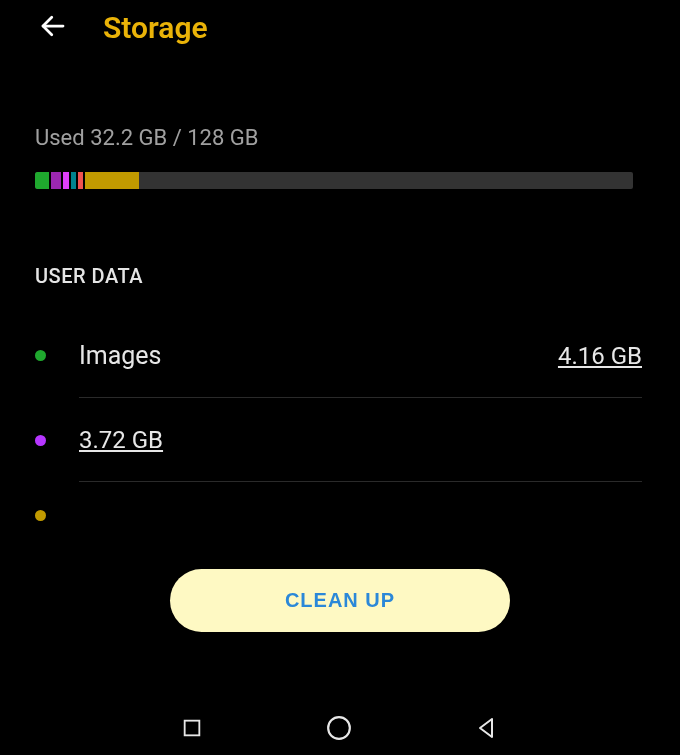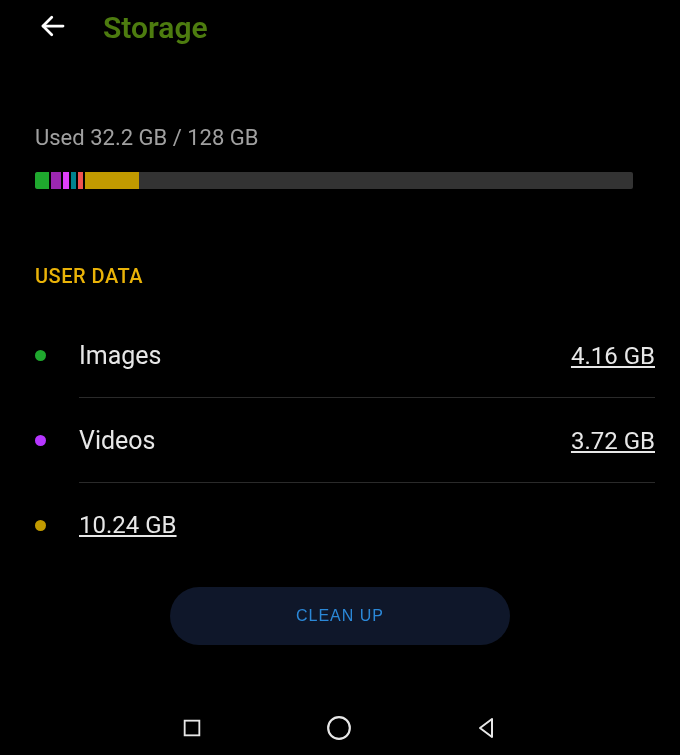--- a/index.html
+++ b/index.html
@@ -22,21 +22,21 @@
       padding: 10px 30px 10px 38px;
       gap: 35px;
     }
     .back-arrow {
       color: #ffffff;
       cursor: pointer;
     }
     .title {
       font-size: 30px;
       font-weight: 600;
-      color: #4d7c0f;
+      color: #eab308;
     }
     .usage-section {
       padding: 20px 35px 0 35px;
       margin-top: 50px;
     }
     .usage-text {
       font-size: 22px;
       color: #a0a0a0;
       margin-bottom: 22px;
     }
@@ -58,27 +58,27 @@
     .seg-3 { background: #e040fb; width: 6px; }
     .seg-gap3 { background: #000; width: 2px; }
     .seg-4 { background: #00838f; width: 5px; }
     .seg-gap4 { background: #000; width: 2px; }
     .seg-5 { background: #ef5350; width: 5px; }
     .seg-gap5 { background: #000; width: 2px; }
     .seg-6 { background: #c19a00; width: 54px; }
     .section-label {
       font-size: 20px;
       font-weight: 500;
-      color: #eab308;
+      color: #e5e5e5;
       letter-spacing: 0.5px;
       padding: 0 35px;
       margin-top: 75px;
     }
     .list {
-      padding: 0 25px 0 35px;
+      padding: 0 38px 0 35px;
       margin-top: 25px;
     }
     .list-row {
       display: flex;
       align-items: center;
       padding: 28px 0;
       cursor: pointer;
       position: relative;
     }
     .list-row:not(:last-of-type)::after {
@@ -108,27 +108,27 @@
       font-size: 24px;
       color: #e7e7e7;
       text-decoration: underline;
     }
     .clean-up-container {
       display: flex;
       justify-content: center;
       margin-top: 20px;
     }
     .clean-up-btn {
-      background: #0f172a;
+      background: #fef9c3;
       border: none;
       border-radius: 40px;
       padding: 20px 0;
       width: 340px;
-      font-size: 16px;
-      font-weight: 400;
+      font-size: 20px;
+      font-weight: 700;
       color: #2b88d8;
       letter-spacing: 1px;
       cursor: pointer;
     }
     .nav-bar {
       position: absolute;
       bottom: 0;
       left: 0;
       right: 0;
       height: 55px;
@@ -179,26 +179,24 @@
 <div class="section-label">USER DATA</div>
 
 <div class="list">
   <div class="list-row">
     <div class="dot dot-green"></div>
     <div class="row-label">Images</div>
     <div class="row-value">4.16 GB</div>
   </div>
   <div class="list-row">
     <div class="dot dot-purple"></div>
-    <div class="row-label">Videos</div>
     <div class="row-value">3.72 GB</div>
   </div>
   <div class="list-row">
     <div class="dot dot-yellow"></div>
-    <div class="row-value">10.24 GB</div>
   </div>
 </div>
 
 <div class="clean-up-container">
   <button class="clean-up-btn">CLEAN UP</button>
 </div>
 
 <div class="nav-bar">
   <div class="nav-item">
     <svg width="22" height="22" viewBox="0 0 24 24" fill="none" stroke="currentColor" stroke-width="2">

